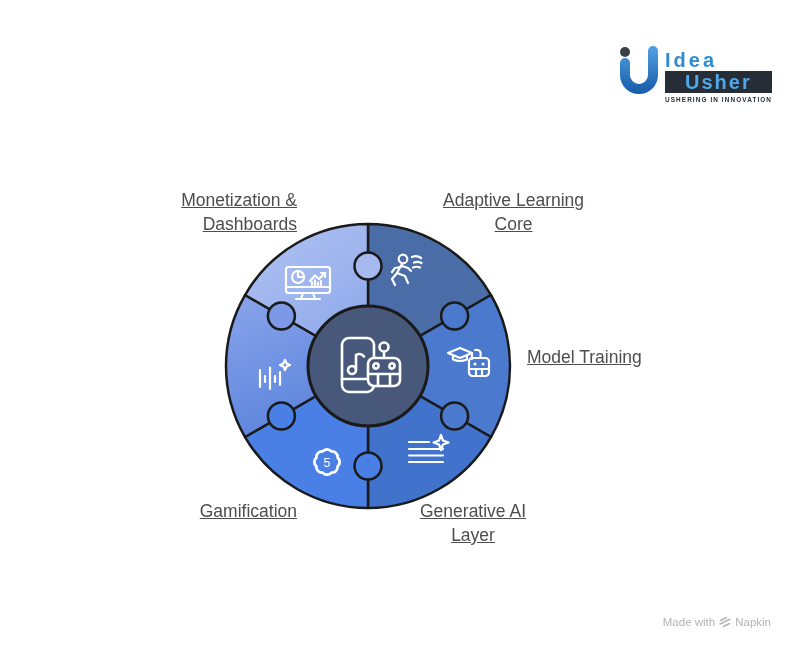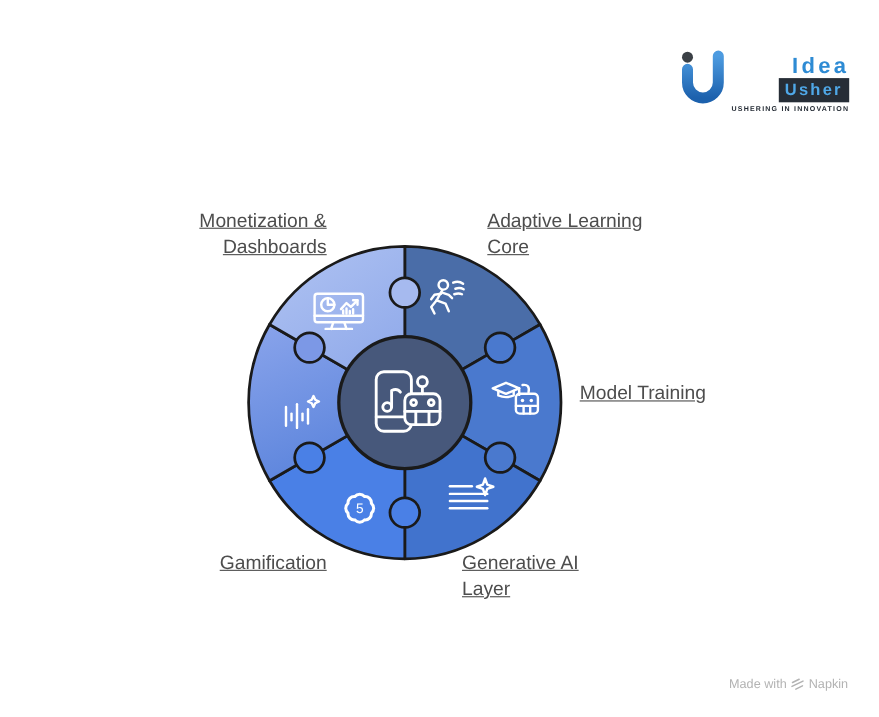--- a/index.html
+++ b/index.html
@@ -3,32 +3,32 @@
 <meta charset="utf-8">
 <style>
   html,body{margin:0;padding:0;background:#ffffff;}
   #canvas{
     position:relative;width:799px;height:652px;background:#ffffff;overflow:hidden;
     font-family:"Liberation Sans", sans-serif;
   }
   
   .logo{position:absolute;top:44px;left:616px;display:flex;align-items:flex-start;}
   .logo-mark{width:46px;height:56px;flex:0 0 auto;}
-  .logo-col{margin-left:3px;display:flex;flex-direction:column;align-items:flex-end;}
+  .logo-col{margin-left:3px;display:flex;flex-direction:column;align-items:flex-start;}
   .logo-idea{font-size:20px;font-weight:bold;letter-spacing:3px;color:#2E8BD4;line-height:20px;margin-top:6px;}
-  .logo-usher{background:#262D36;color:#4FA8E8;font-size:15px;font-weight:bold;letter-spacing:2px;
-    line-height:22px;padding:0 6px;margin-top:1px;}
+  .logo-usher{background:#262D36;color:#4FA8E8;font-size:20px;font-weight:bold;letter-spacing:2px;
+    line-height:22px;padding:0 20px;margin-top:1px;}
   .logo-tagline{font-size:6.4px;font-weight:bold;letter-spacing:1.1px;color:#262D36;margin-top:3px;white-space:nowrap;}
   
   .wheel{position:absolute;left:218px;top:216px;width:300px;height:300px;}
   
   .seg-label{position:absolute;font-size:17.5px;line-height:24px;color:#4D4D4D;}
   .seg-label span{display:block;text-decoration:underline;}
   .lab-right{text-align:right;}
-  .lab-left{text-align:left;}
+  .lab-left{text-align:center;}
   #lab-monetization{right:502px;top:188px;}
   #lab-adaptive{left:443px;top:188px;}
   #lab-speech{right:589px;top:345px;}
   #lab-personalized{left:527px;top:345px;}
   #lab-gamification{right:502px;top:499px;}
   #lab-generative{left:420px;top:499px;}
   
   .footer{position:absolute;top:616px;right:28px;display:flex;align-items:center;gap:4px;
     font-size:11.5px;color:#B3B3B3;}
   .napkin-icon{width:12px;height:12px;}

